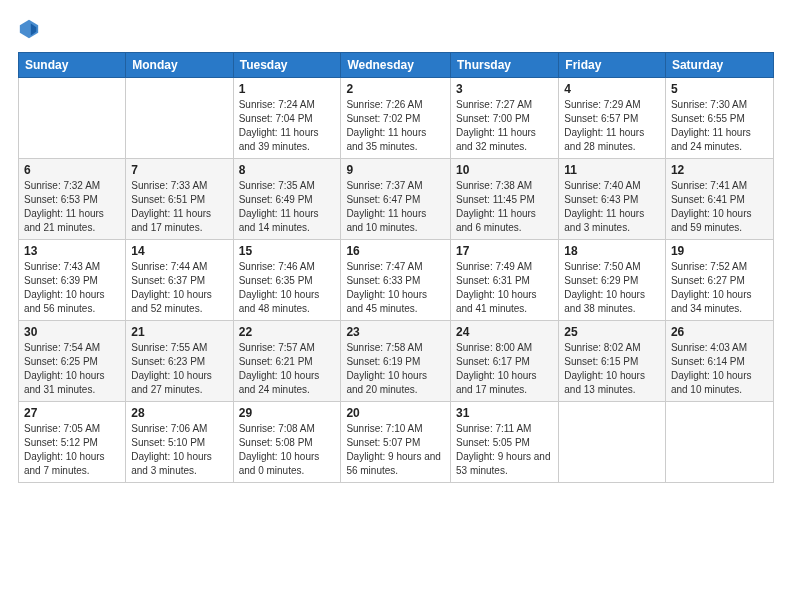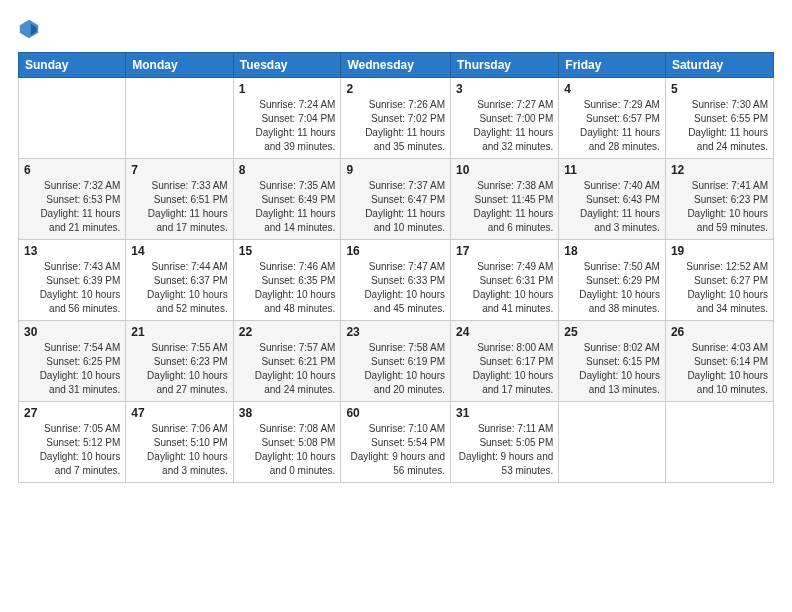--- a/index.html
+++ b/index.html
@@ -87,21 +87,20 @@
       font-weight: bold;
       font-size: 12px;
       color: #222;
       display: block;
       margin-bottom: 2px;
     }
     .day-info {
       color: #333;
       font-size: 10px;
       line-height: 1.4;
-      text-align: right;
     }
     .empty-cell {
       background: #fff !important;
     }
   </style>
 </head>
 <body>
 
 <div class="page">
   <div class="header">
@@ -202,21 +201,21 @@
           </td>
           <td>
             <span class="day-number">11</span>
             <div class="day-info">Sunrise: 7:40 AM
 Sunset: 6:43 PM
 Daylight: 11 hours and 3 minutes.</div>
           </td>
           <td>
             <span class="day-number">12</span>
             <div class="day-info">Sunrise: 7:41 AM
-Sunset: 6:23 PM
+Sunset: 6:41 PM
 Daylight: 10 hours and 59 minutes.</div>
           </td>
         </tr>
         <tr>
           <td>
             <span class="day-number">13</span>
             <div class="day-info">Sunrise: 7:43 AM
 Sunset: 6:39 PM
 Daylight: 10 hours and 56 minutes.</div>
           </td>
@@ -245,21 +244,21 @@
 Daylight: 10 hours and 41 minutes.</div>
           </td>
           <td>
             <span class="day-number">18</span>
             <div class="day-info">Sunrise: 7:50 AM
 Sunset: 6:29 PM
 Daylight: 10 hours and 38 minutes.</div>
           </td>
           <td>
             <span class="day-number">19</span>
-            <div class="day-info">Sunrise: 12:52 AM
+            <div class="day-info">Sunrise: 7:52 AM
 Sunset: 6:27 PM
 Daylight: 10 hours and 34 minutes.</div>
           </td>
         </tr>
         <tr>
           <td>
             <span class="day-number">30</span>
             <div class="day-info">Sunrise: 7:54 AM
 Sunset: 6:25 PM
 Daylight: 10 hours and 31 minutes.</div>
@@ -302,35 +301,35 @@
           </td>
         </tr>
         <tr>
           <td>
             <span class="day-number">27</span>
             <div class="day-info">Sunrise: 7:05 AM
 Sunset: 5:12 PM
 Daylight: 10 hours and 7 minutes.</div>
           </td>
           <td>
-            <span class="day-number">47</span>
+            <span class="day-number">28</span>
             <div class="day-info">Sunrise: 7:06 AM
 Sunset: 5:10 PM
 Daylight: 10 hours and 3 minutes.</div>
           </td>
           <td>
-            <span class="day-number">38</span>
+            <span class="day-number">29</span>
             <div class="day-info">Sunrise: 7:08 AM
 Sunset: 5:08 PM
 Daylight: 10 hours and 0 minutes.</div>
           </td>
           <td>
-            <span class="day-number">60</span>
+            <span class="day-number">20</span>
             <div class="day-info">Sunrise: 7:10 AM
-Sunset: 5:54 PM
+Sunset: 5:07 PM
 Daylight: 9 hours and 56 minutes.</div>
           </td>
           <td>
             <span class="day-number">31</span>
             <div class="day-info">Sunrise: 7:11 AM
 Sunset: 5:05 PM
 Daylight: 9 hours and 53 minutes.</div>
           </td>
           <td class="empty-cell"></td>
           <td class="empty-cell"></td>

